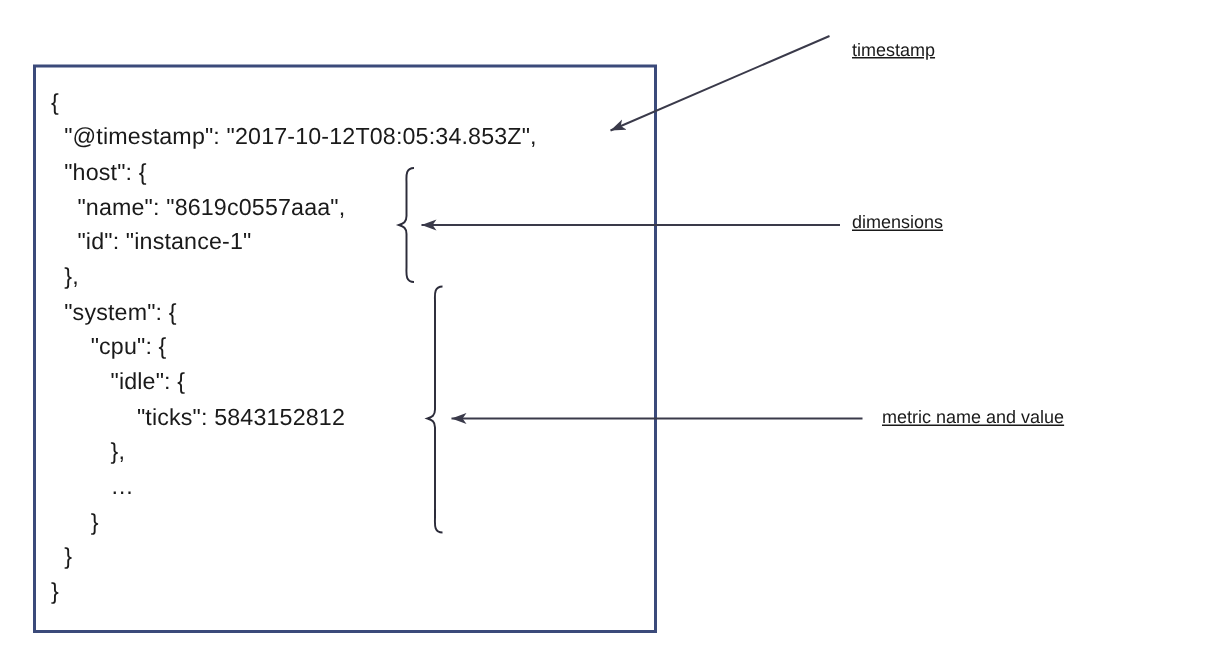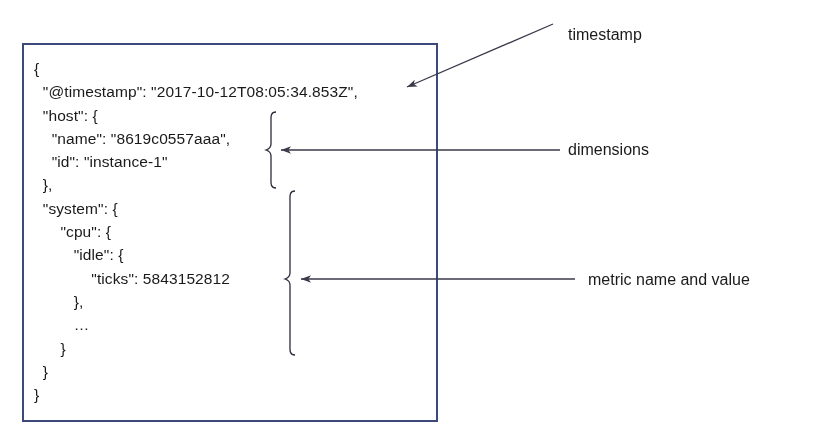--- a/index.html
+++ b/index.html
@@ -38,23 +38,24 @@
     line-height: 23.3px;
     color: #1a1a1a;
     white-space: pre;
     letter-spacing: 0.1px;
   }
 
   
   .annot-label {
     position: absolute;
     font-family: "Liberation Sans", sans-serif;
-    font-size: 16px;
+    font-size: 12px;
     color: #1a1a1a;
     white-space: nowrap;
+    text-decoration: underline;
   }
   #label-timestamp { left: 568px; top: 26px; }
   #label-dimensions { left: 568px; top: 141px; }
   #label-metric { left: 588px; top: 271px; }
 
   
   #overlay {
     position: absolute;
     left: 0;
     top: 0;

